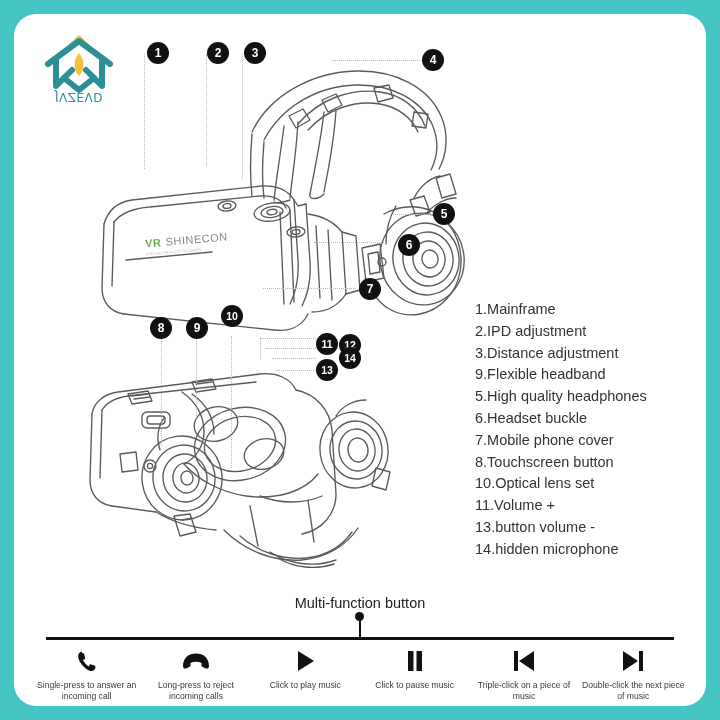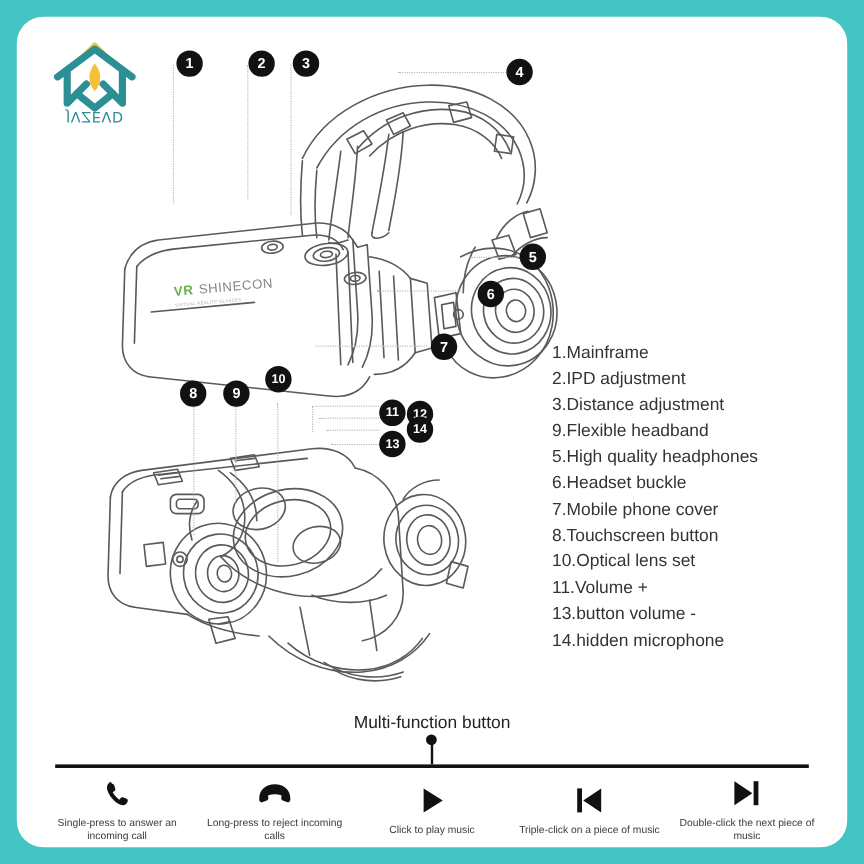--- a/index.html
+++ b/index.html
@@ -91,21 +91,21 @@
     width: 240px;
   }
   .parts-list li {
     list-style: none;
     font-size: 14.5px;
     color: #333333;
     line-height: 21.8px;
     white-space: nowrap;
   }
   .parts-list ul {
-    margin: 0;
+    margin: 15px;
     padding: 0;
   }
 
   
   .mf-title {
     position: absolute;
     left: 0;
     top: 581px;
     width: 692px;
     text-align: center;
@@ -136,21 +136,20 @@
     width: 628px;
     height: 3px;
     background: #111111;
   }
   .mf-items {
     position: absolute;
     left: 18px;
     top: 630px;
     width: 656px;
     display: flex;
-    align-items: center;
   }
   .mf-item {
     flex: 1 1 0;
     text-align: center;
   }
   .mf-icon {
     height: 34px;
     display: flex;
     align-items: center;
     justify-content: center;
@@ -404,20 +403,29 @@
 
       <div class="mf-item">
         <div class="mf-icon">
           <svg width="22" height="24" viewBox="0 0 22 24">
             <path d="M4 2 L20 12 L4 22 Z" fill="#111111"></path>
           </svg>
         </div>
         <div class="mf-caption">Click to play music</div>
       </div>
 
+      <div class="mf-item">
+        <div class="mf-icon">
+          <svg width="20" height="24" viewBox="0 0 20 24">
+            <rect x="3" y="2" width="5.5" height="20" fill="#111111"></rect>
+            <rect x="11.5" y="2" width="5.5" height="20" fill="#111111"></rect>
+          </svg>
+        </div>
+        <div class="mf-caption">Click to pause music</div>
+      </div>
 
       <div class="mf-item">
         <div class="mf-icon">
           <svg width="24" height="24" viewBox="0 0 24 24">
             <rect x="2" y="2" width="4" height="20" fill="#111111"></rect>
             <path d="M22 2 L7 12 L22 22 Z" fill="#111111"></path>
           </svg>
         </div>
         <div class="mf-caption">Triple-click on a piece of music</div>
       </div>

